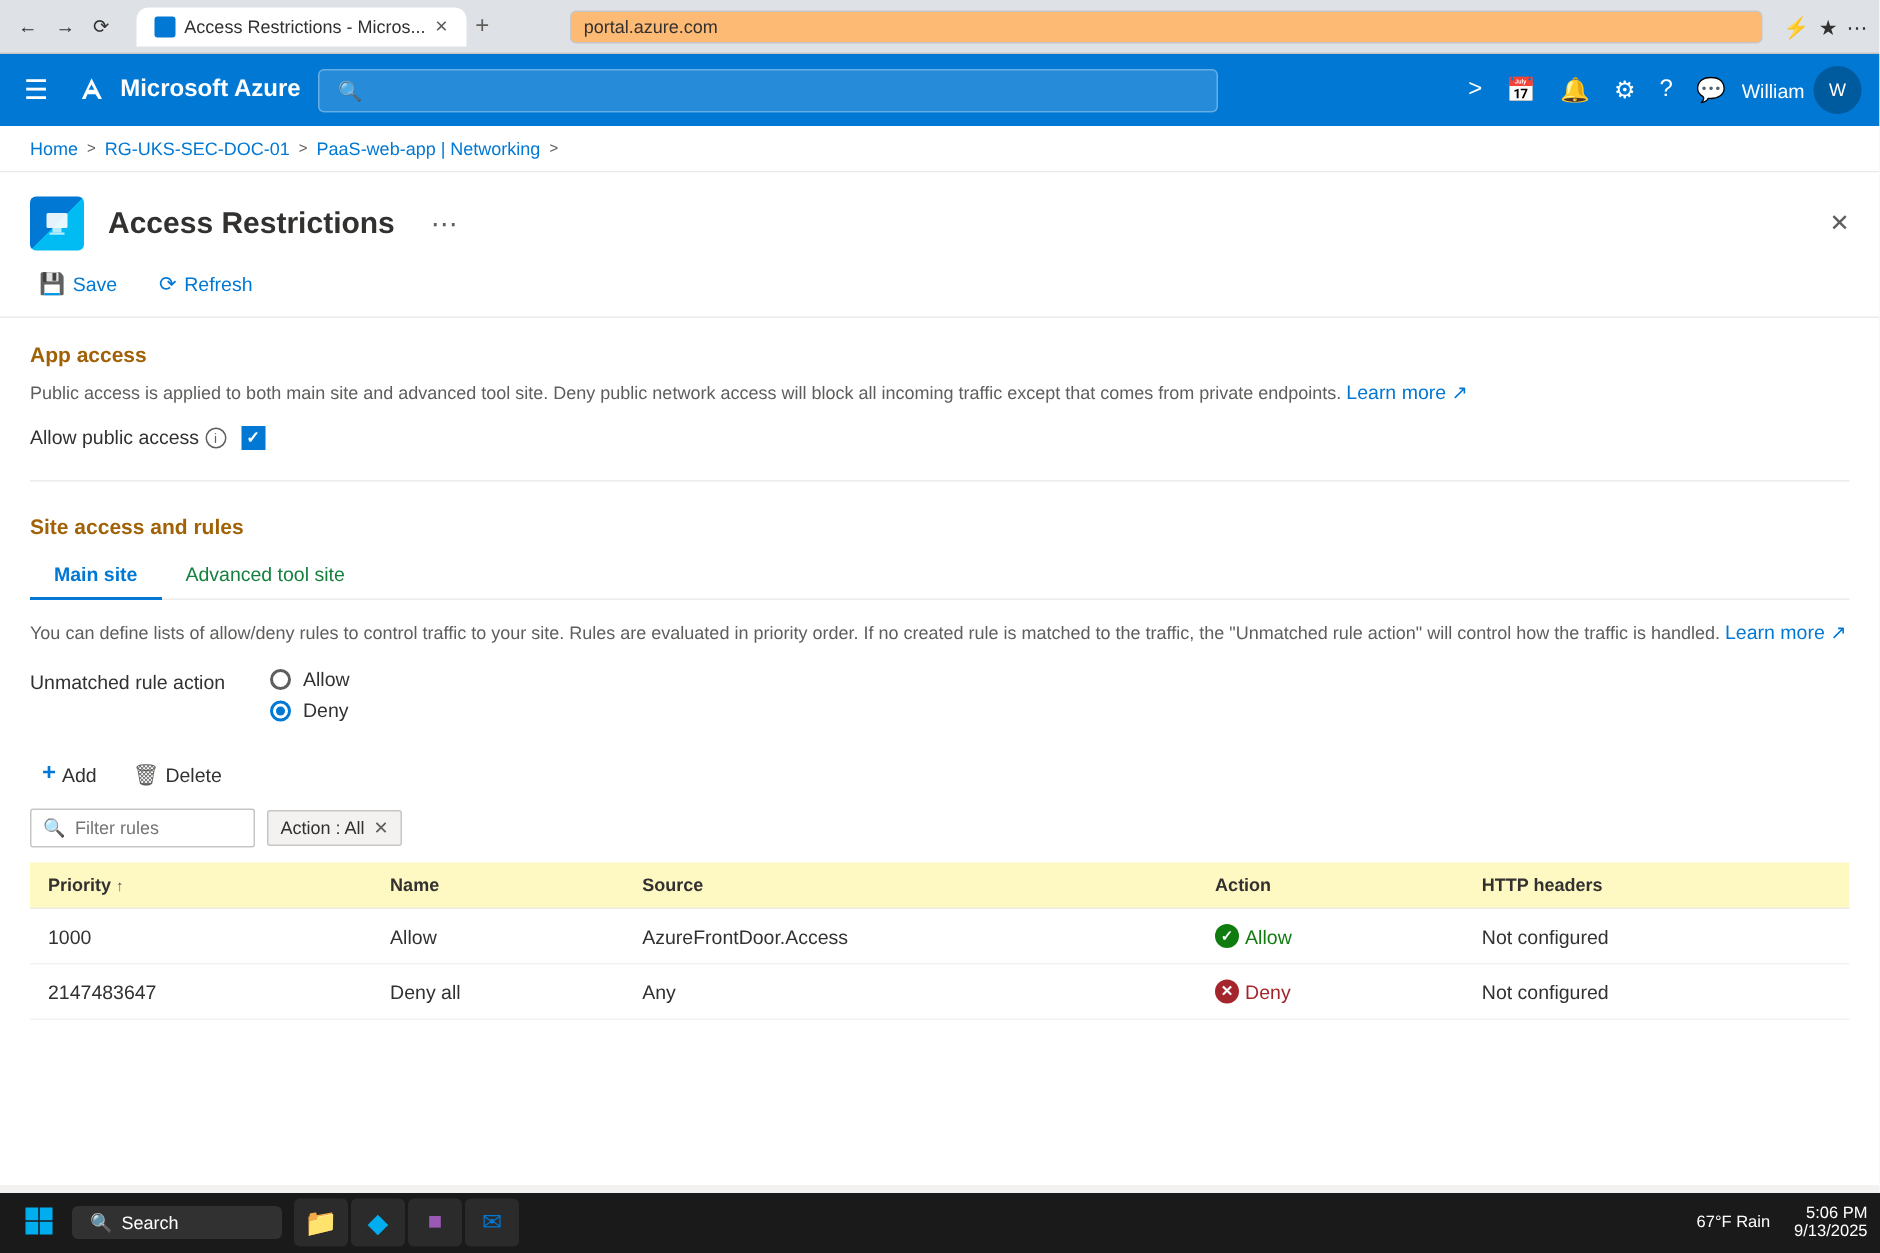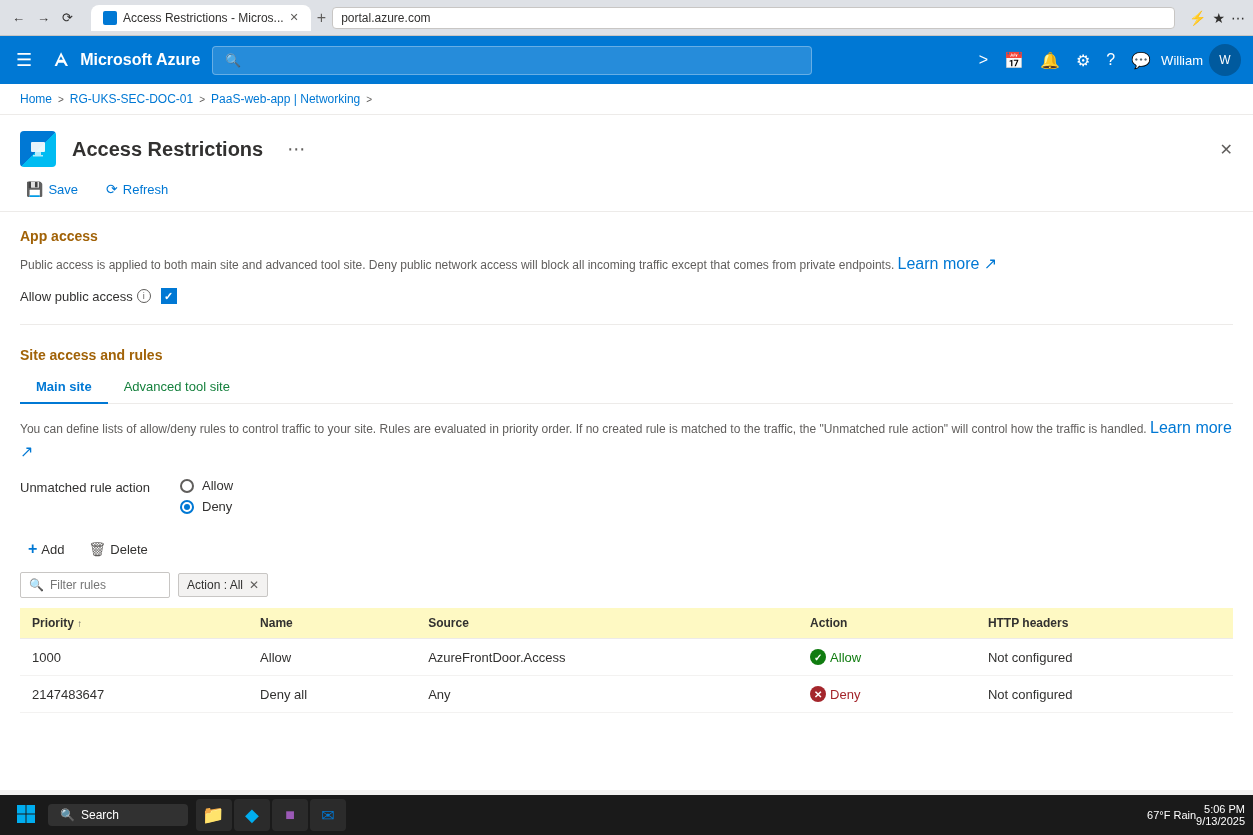--- a/index.html
+++ b/index.html
@@ -6,21 +6,21 @@
     body { font-family: 'Segoe UI', Arial, sans-serif; font-size: 13px; background: #f3f2f1; color: #323130; }
 
     
     .browser-chrome { background: #dee1e6; height: 36px; display: flex; align-items: center; padding: 0 8px; gap: 6px; border-bottom: 1px solid #c8c6c4; }
     .browser-tab { background: white; border-radius: 8px 8px 0 0; padding: 6px 12px; font-size: 12px; display: flex; align-items: center; gap: 6px; min-width: 160px; }
     .tab-favicon { width: 14px; height: 14px; background: #0078d4; border-radius: 2px; display: inline-block; }
     .tab-close { margin-left: auto; color: #605e5c; cursor: pointer; font-size: 11px; }
     .new-tab-btn { background: none; border: none; cursor: pointer; font-size: 16px; color: #605e5c; }
     .browser-controls { display: flex; align-items: center; gap: 4px; margin-right: 8px; }
     .ctrl-btn { background: none; border: none; cursor: pointer; font-size: 13px; color: #323130; padding: 2px 4px; }
-    .address-bar { flex: 1; background: #ffffff; border: 1px solid #c8c6c4; border-radius: 4px; padding: 3px 8px; font-size: 12px; display: flex; align-items: center; }
+    .address-bar { flex: 1; background: #fdba74; border: 1px solid #c8c6c4; border-radius: 4px; padding: 3px 8px; font-size: 12px; display: flex; align-items: center; margin-left: 48px; }
     .browser-actions { display: flex; align-items: center; gap: 6px; margin-left: 8px; }
     .browser-action-btn { background: none; border: none; cursor: pointer; font-size: 14px; color: #323130; }
 
     
     .azure-nav { background: #0078d4; height: 48px; display: flex; align-items: center; padding: 0 12px; gap: 12px; }
     .hamburger-btn { background: none; border: none; cursor: pointer; color: white; font-size: 18px; padding: 4px; }
     .azure-logo { color: white; font-size: 16px; font-weight: 600; display: flex; align-items: center; gap: 8px; }
     .azure-logo-icon { width: 24px; height: 24px; }
     .search-bar { flex: 1; max-width: 600px; background: rgba(255,255,255,0.15); border: 1px solid rgba(255,255,255,0.3); border-radius: 4px; padding: 6px 12px; color: white; font-size: 13px; display: flex; align-items: center; gap: 8px; }
     .search-bar input { background: none; border: none; outline: none; color: white; font-size: 13px; width: 100%; }
@@ -51,21 +51,21 @@
     .toolbar { padding: 10px 20px; display: flex; align-items: center; gap: 16px; border-bottom: 1px solid #edebe9; }
     .toolbar-btn { background: none; border: none; cursor: pointer; color: #0078d4; font-size: 13px; display: flex; align-items: center; gap: 5px; padding: 4px 6px; }
     .toolbar-btn .icon { font-size: 14px; }
 
     
     .content-area { padding: 16px 20px; }
 
     
     .section-title { font-size: 14px; font-weight: 600; color: #a16207; margin-bottom: 8px; }
     .description-text { font-size: 12px; color: #605e5c; margin-bottom: 12px; line-height: 1.5; }
-    .learn-more { color: #0078d4; text-decoration: none; font-size: 16px; }
+    .learn-more { color: #0078d4; text-decoration: none; font-size: 13px; }
 
     
     .field-row { display: flex; align-items: center; gap: 10px; margin-bottom: 20px; }
     .field-label { font-size: 13px; color: #323130; display: flex; align-items: center; gap: 4px; }
     .info-icon { width: 14px; height: 14px; border: 1px solid #605e5c; border-radius: 50%; display: inline-flex; align-items: center; justify-content: center; font-size: 9px; color: #605e5c; cursor: pointer; }
 
     
     .divider { border: none; border-top: 1px solid #edebe9; margin: 8px 0 16px; }
 
     
@@ -101,21 +101,21 @@
     .rules-table td { padding: 10px 12px; font-size: 13px; color: #323130; border-bottom: 1px solid #f3f2f1; vertical-align: middle; }
     .status-allow { color: #107c10; display: flex; align-items: center; gap: 4px; }
     .status-deny { color: #a4262c; display: flex; align-items: center; gap: 4px; }
 
     
     .taskbar { background: #1a1a1a; height: 40px; display: flex; align-items: center; padding: 0 8px; position: fixed; bottom: 0; width: 100%; gap: 4px; }
     .taskbar-start { background: none; border: none; cursor: pointer; padding: 4px 8px; }
     .taskbar-search { background: rgba(255,255,255,0.1); border: none; border-radius: 4px; padding: 4px 12px; color: white; font-size: 12px; display: flex; align-items: center; gap: 6px; cursor: pointer; min-width: 140px; }
     .taskbar-items { display: flex; gap: 2px; margin-left: 4px; }
     .taskbar-item { background: rgba(255,255,255,0.08); border: none; border-radius: 4px; padding: 4px 8px; cursor: pointer; width: 36px; height: 32px; display: flex; align-items: center; justify-content: center; }
-    .taskbar-right { margin-left: auto; display: flex; align-items: center; gap: 0; color: white; font-size: 11px; }
+    .taskbar-right { margin-left: auto; display: flex; align-items: center; gap: 16px; color: white; font-size: 11px; }
     .taskbar-clock { text-align: right; }
 
     
     .custom-checkbox {
       width: 16px; height: 16px;
       background: #0078d4;
       border: none;
       display: inline-flex;
       align-items: center;
       justify-content: center;

